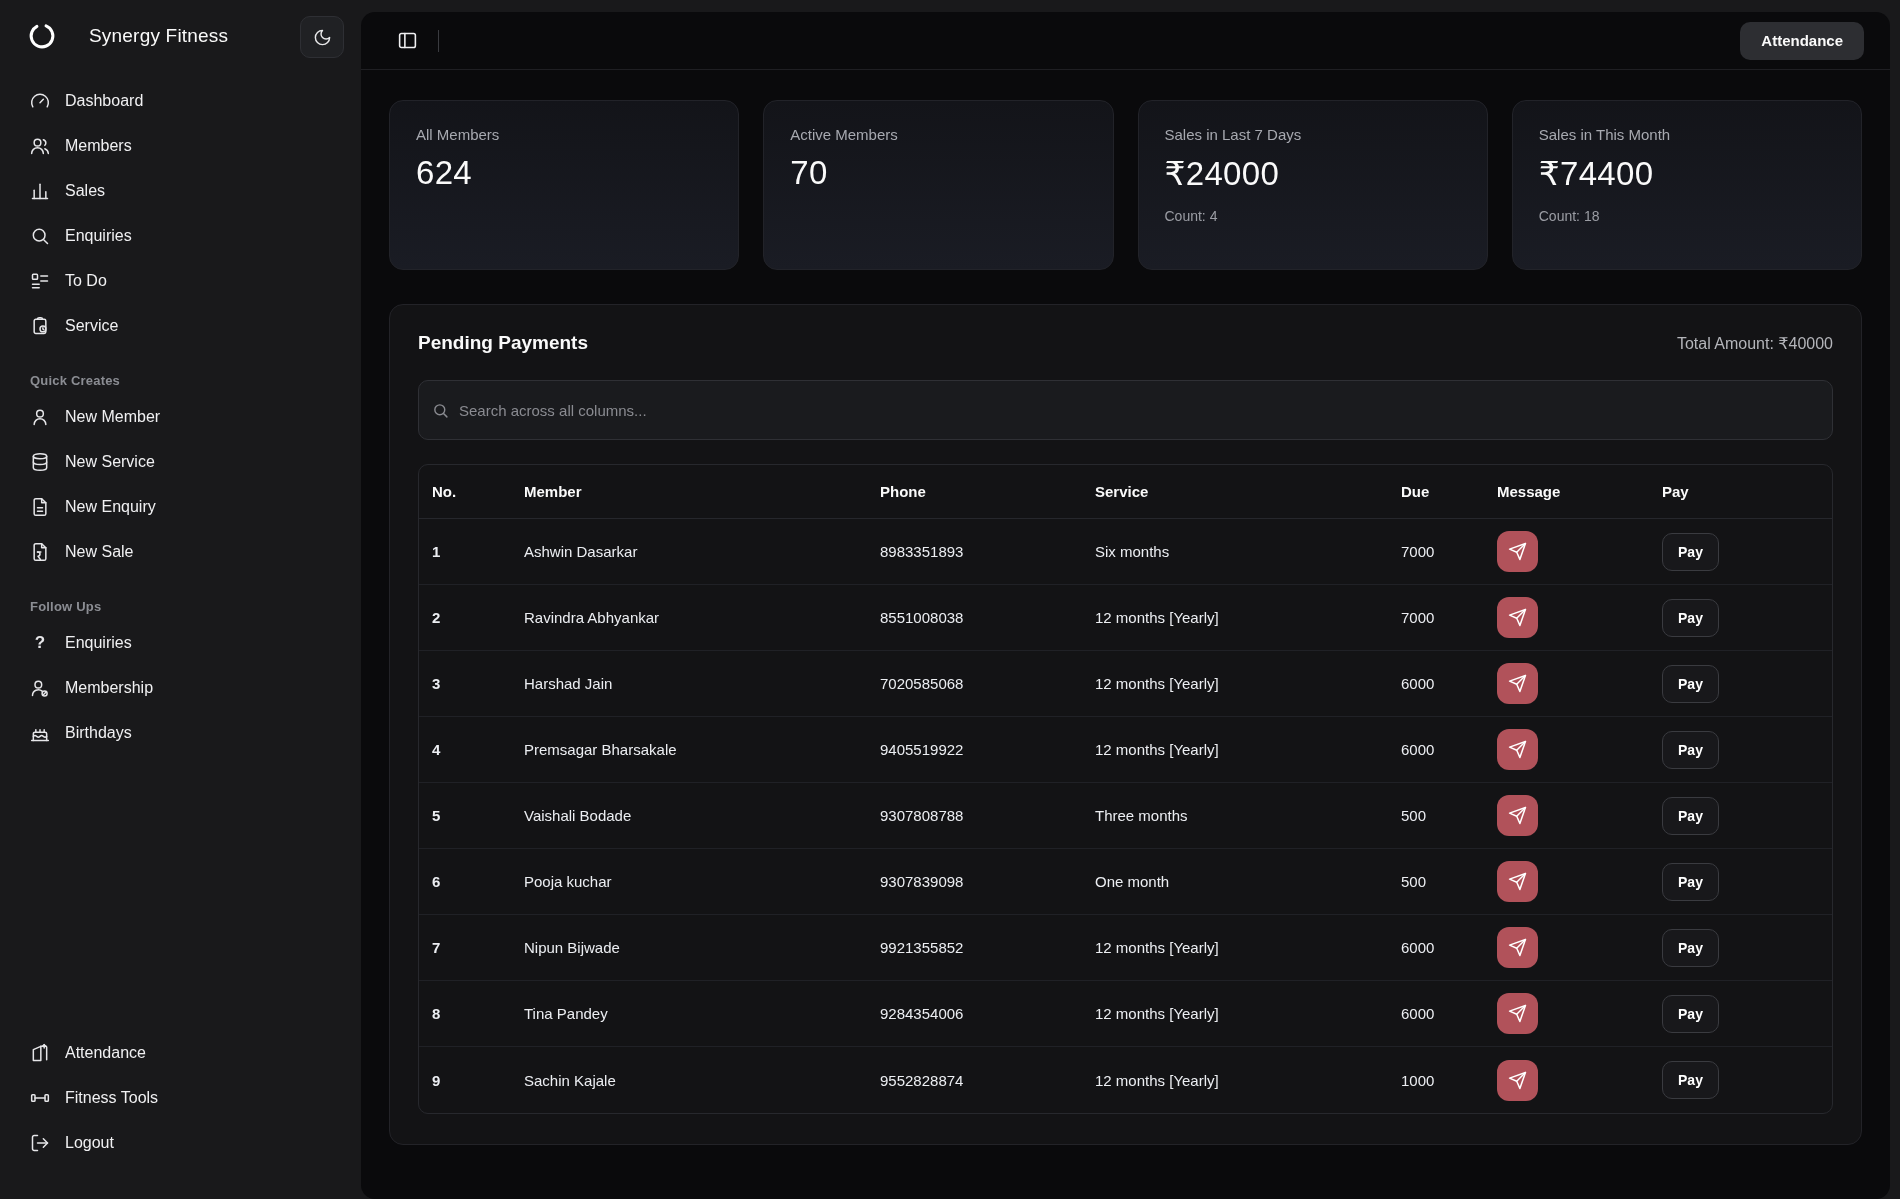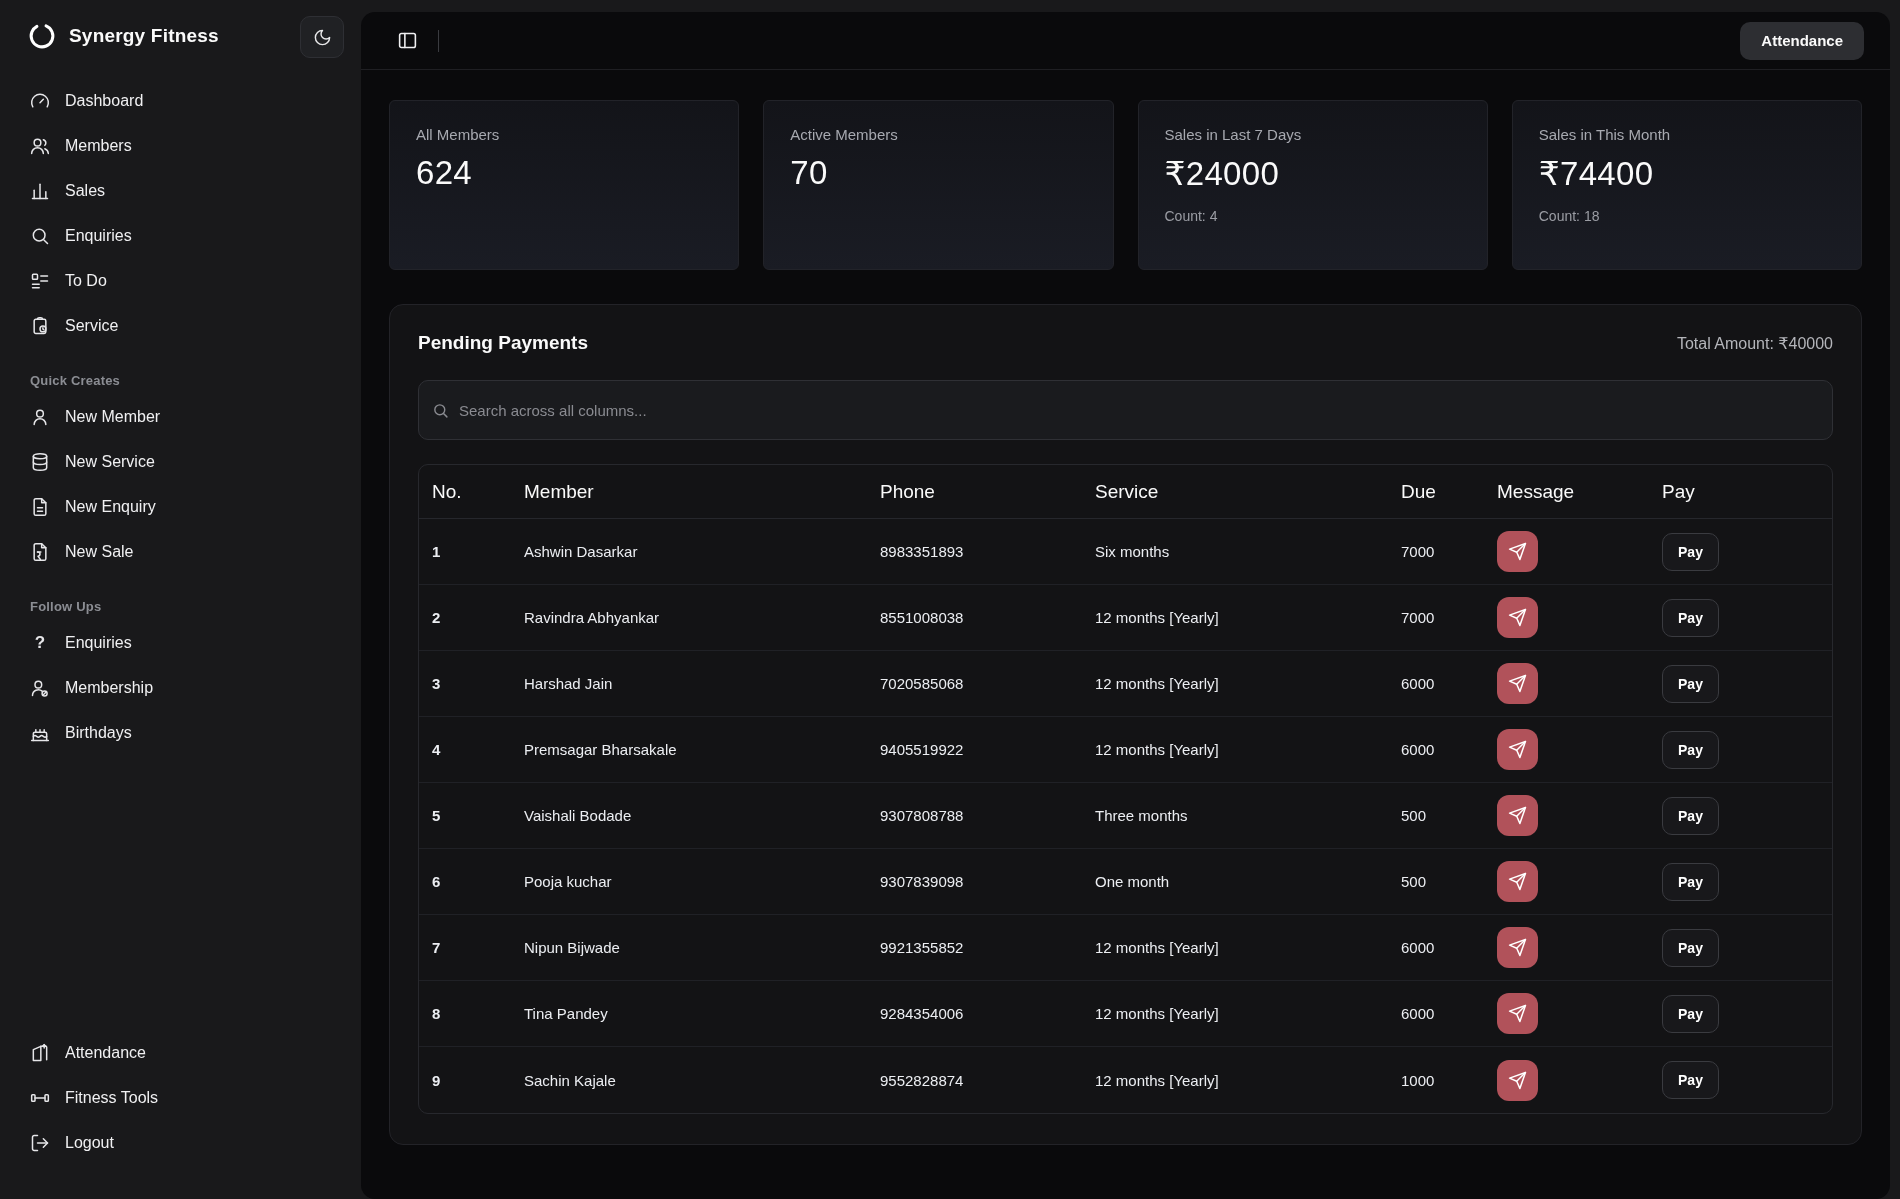--- a/index.html
+++ b/index.html
@@ -14,21 +14,21 @@
   svg { display:block; }
 
   
   .sidebar {
     width:361px; flex:none; position:relative;
     display:flex; flex-direction:column;
     padding:16px 20px 36px 20px;
   }
   .sb-header { display:flex; align-items:center; gap:13px; padding:6px 6px 8px 8px; }
   .logo-badge { color:#fff; }
-  .app-name { font-size:19px; font-weight:bold; letter-spacing:.2px; }
+  .app-name { font-size:19px; font-weight:normal; letter-spacing:.2px;margin-left:20px; }
   .theme-btn {
     position:absolute; top:16px; right:17px; width:44px; height:42px;
     border-radius:10px; border:1px solid #2e2f34; background:#202124;
     display:flex; align-items:center; justify-content:center; color:#e8e8ea; cursor:pointer;
   }
   .nav { display:flex; flex-direction:column; gap:4px; }
   .nav.main-nav { margin-top:22px; }
   .nav-item {
     display:flex; align-items:center; gap:15px; height:41px;
     padding:0 10px; border-radius:8px; font-size:16px; color:#f0f0f2; cursor:pointer;
@@ -54,21 +54,21 @@
   .topbar-divider { width:1px; height:22px; background:#3a3b40; }
   .attendance-btn {
     margin-left:auto; height:38px; padding:0 21px; border:none; border-radius:10px;
     background:#2d2e32; color:#fafafa; font-size:15px; font-weight:bold;
     font-family:inherit; cursor:pointer;
   }
 
   
   .stats { display:grid; grid-template-columns:repeat(4,1fr); gap:24px; padding:30px 28px 0 28px; }
   .stat-card {
-    height:170px; border-radius:6px; padding:25px 26px;
+    height:170px; border-radius:14px; padding:25px 26px;
     background:linear-gradient(180deg,#131419 0%,#1a1c24 100%);
     border:1px solid #222329;
   }
   .stat-label { font-size:15px; color:#a7a9b0; }
   .stat-value { font-size:33px; font-weight:normal; margin-top:11px; letter-spacing:.3px; }
   .stat-count { font-size:14px; color:#9b9da4; margin-top:15px; min-height:16px; }
 
   
   .panel {
     margin:34px 28px 0 28px; background:#131315;
@@ -86,21 +86,21 @@
     flex:1; background:transparent; border:none; outline:none;
     color:#e4e4e7; font-size:15px; font-family:inherit;
   }
   .search-box input::placeholder { color:#8a8b91; }
 
   .table { margin-top:24px; border:1px solid #27282d; border-radius:10px; overflow:hidden; }
   .trow, .thead {
     display:grid; align-items:center;
     grid-template-columns:92px 356px 215px 306px 96px 165px 1fr;
   }
-  .thead { height:54px; border-bottom:1px solid #26272c; font-size:19px; font-weight:normal; }
+  .thead { height:54px; border-bottom:1px solid #26272c; font-size:15px; font-weight:bold; }
   .trow { height:66px; border-bottom:1px solid #202126; font-size:15px; color:#eceef2; }
   .trow:last-child { border-bottom:none; }
   .td, .th { padding-left:13px; }
   .cell-no { font-weight:600; }
   .send-btn {
     width:41px; height:41px; border:none; border-radius:12px; background:#b1525a;
     color:#fff; display:flex; align-items:center; justify-content:center; cursor:pointer;
   }
   .pay-btn {
     height:38px; min-width:57px; padding:0 15px; border-radius:10px;

